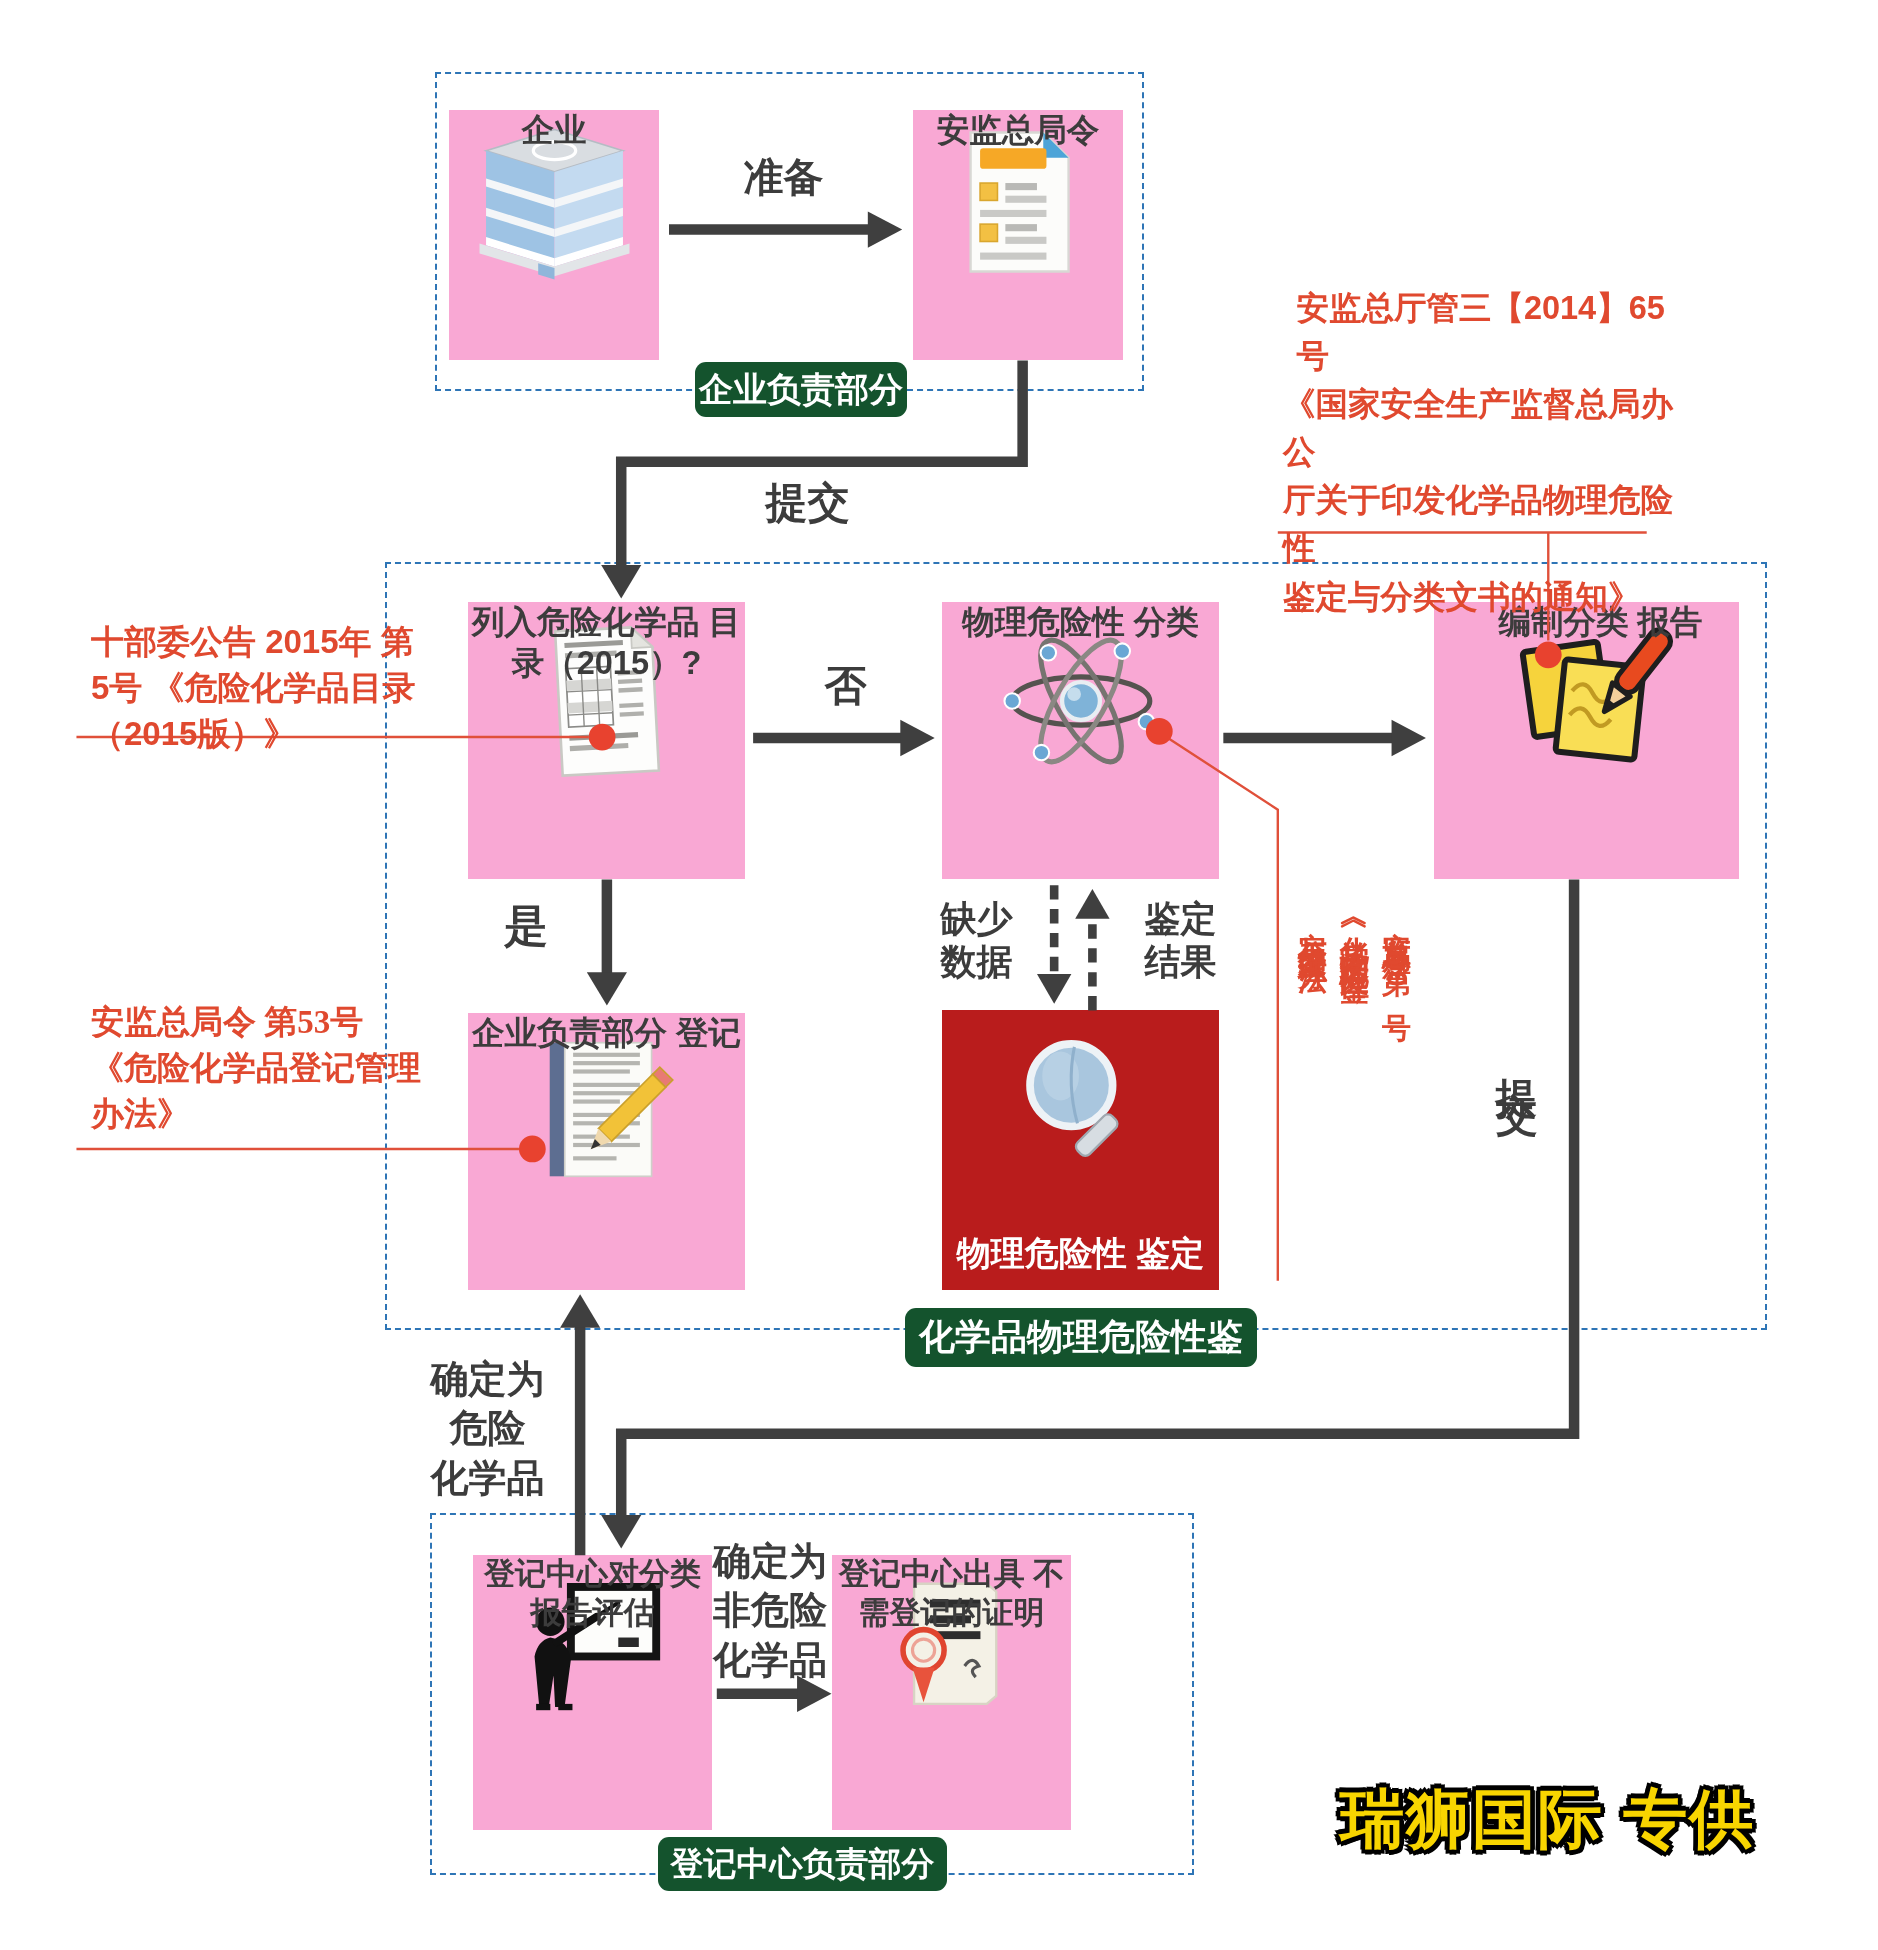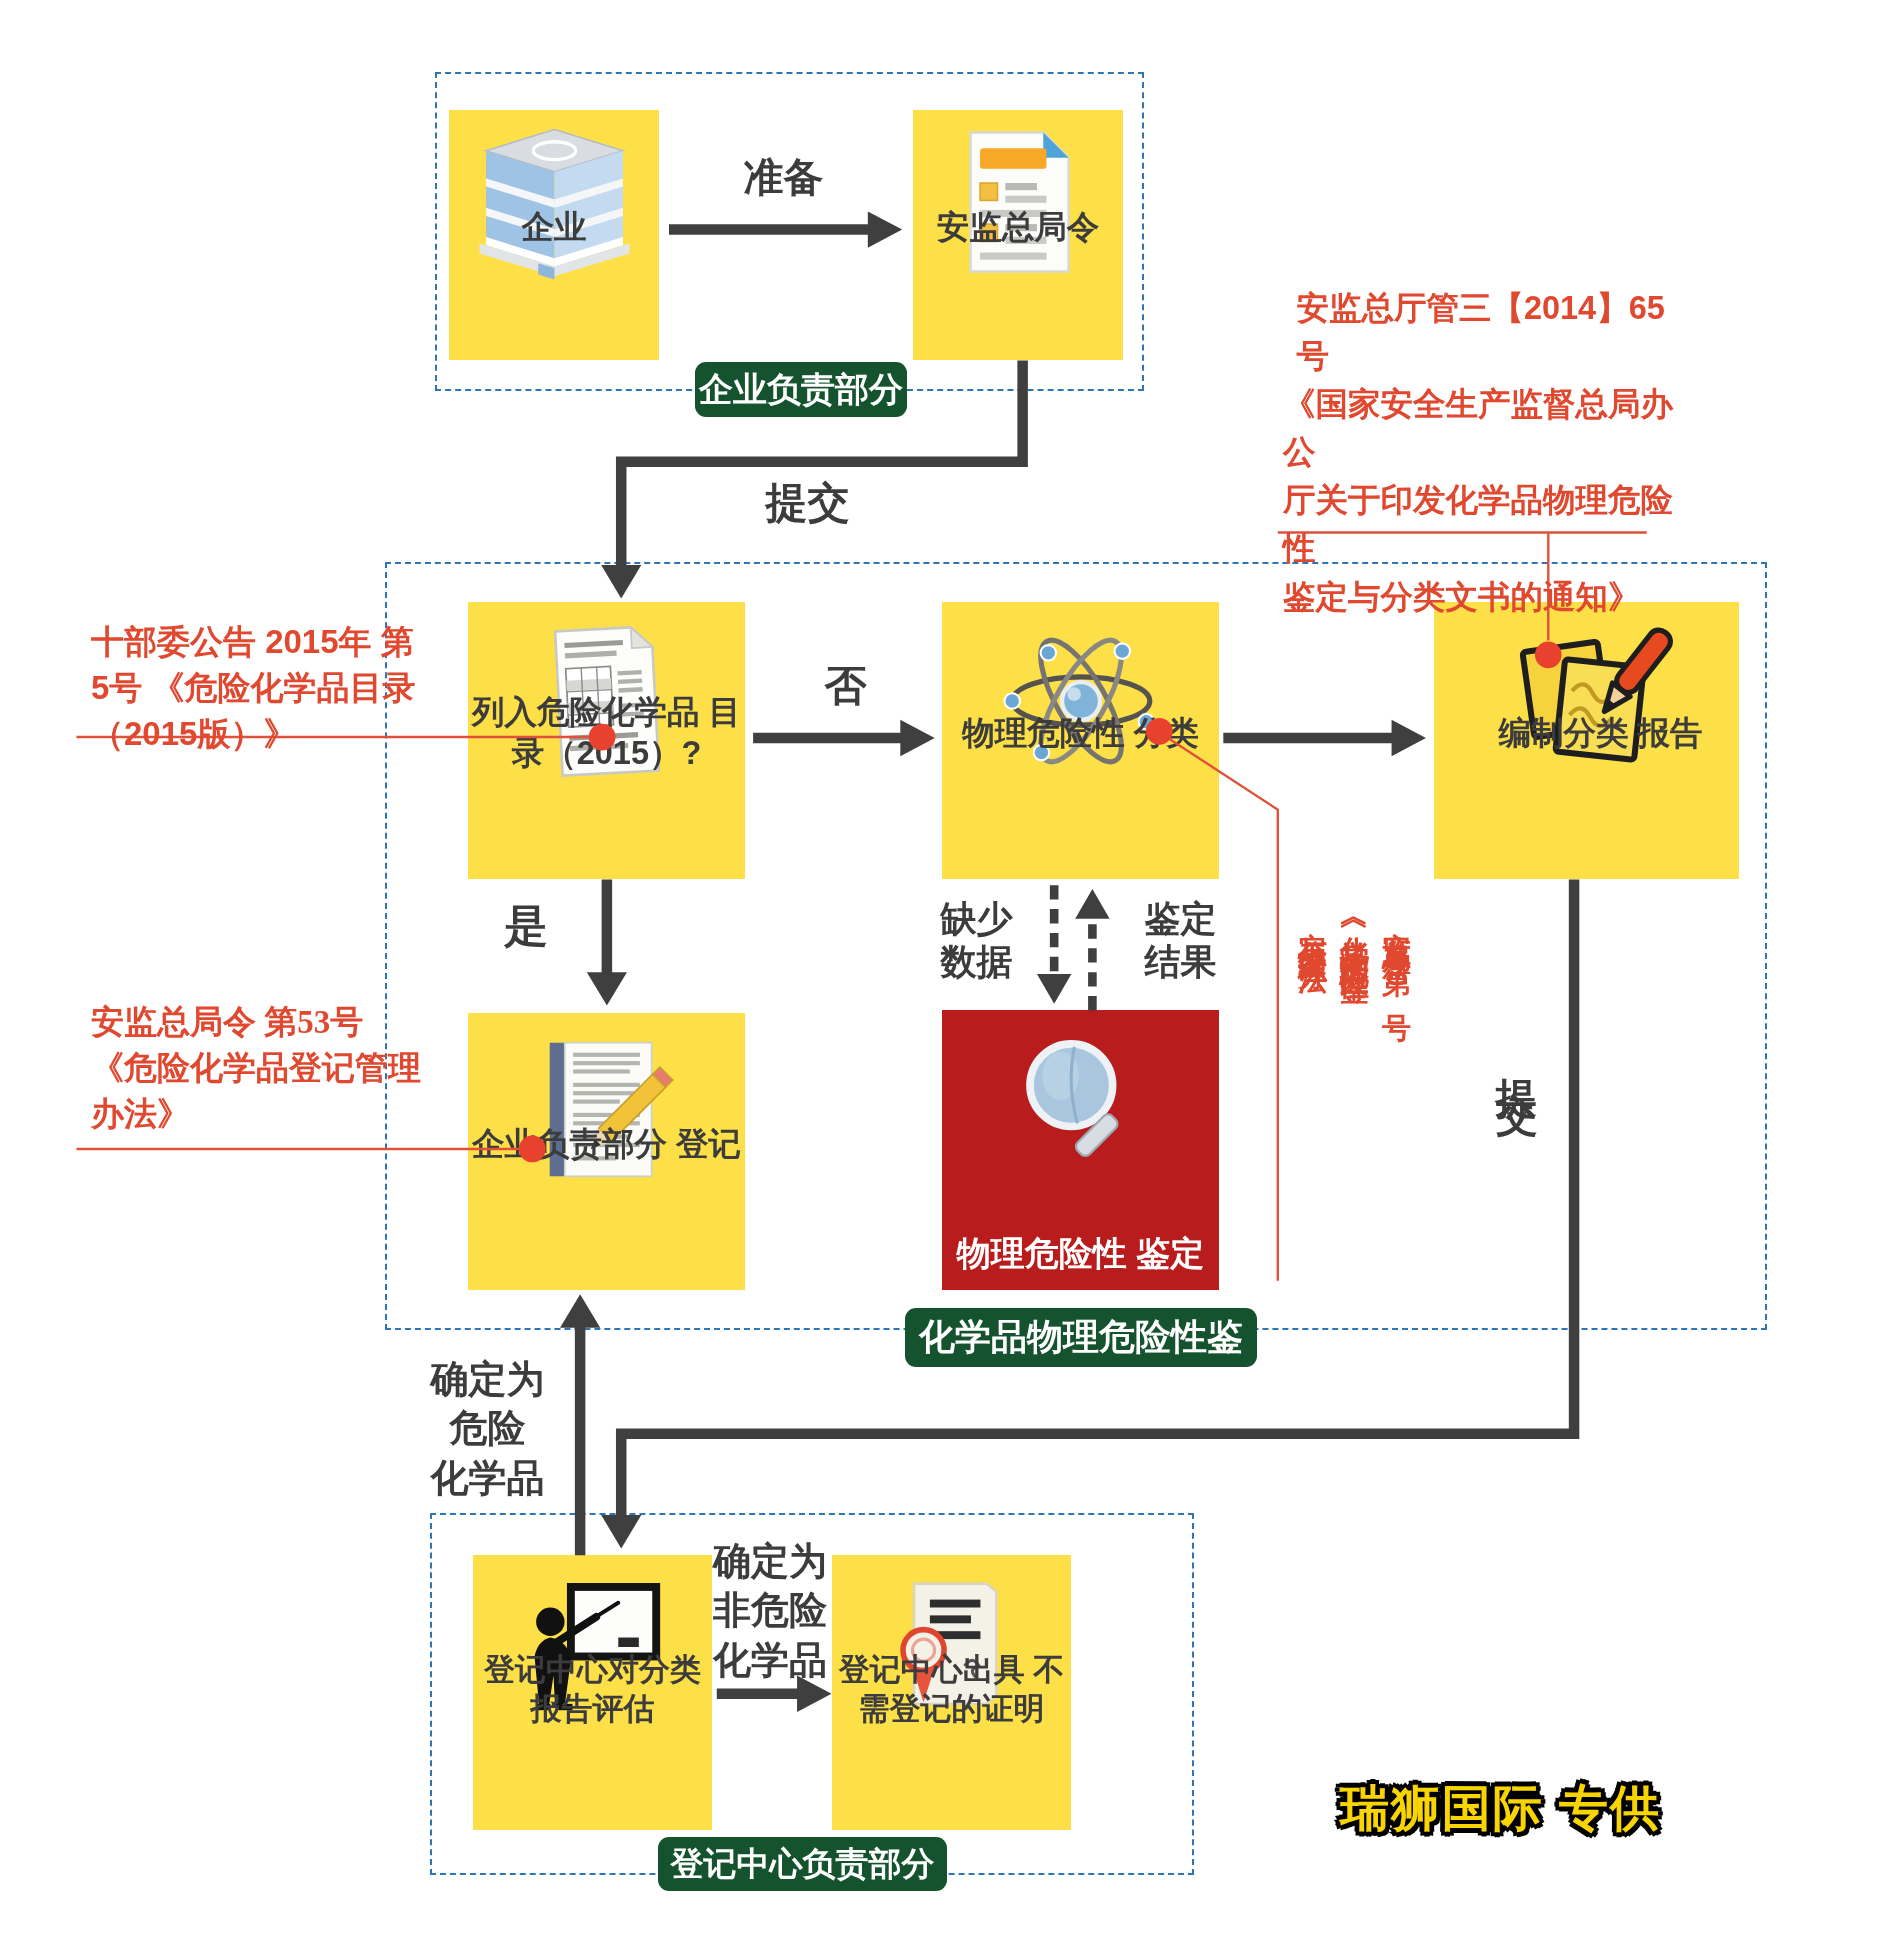--- a/index.html
+++ b/index.html
@@ -1,33 +1,33 @@
 <!DOCTYPE html>
 <html><head>
 <meta charset="utf-8">
 <style>
   html,body{margin:0;padding:0;background:#fff;}
   #canvas{position:relative;width:1878px;height:1951px;background:#fff;overflow:hidden;
           font-family:"Liberation Sans","DejaVu Sans",sans-serif;font-weight:700;color:#3c3c3c;}
   .dashedbox{position:absolute;border:2.9px dashed #2e75b6;z-index:1;}
-  .gbox{position:absolute;background:#fde047;z-index:2;display:flex;flex-direction:column;align-items:center;justify-content:center;}
+  .gbox{position:absolute;background:#f9a8d4;z-index:2;display:flex;flex-direction:column;align-items:center;justify-content:flex-start;}
   .gbox .icon{position:absolute;top:13.4px;left:0;right:0;display:flex;justify-content:center;}
   .boxlabel{position:relative;z-index:3;text-align:center;font-size:32.5px;line-height:1.25;padding-bottom:15.3px;color:#3c3c3c;}
   .boxlabel.small{font-size:31px;padding-bottom:5px;}
   .bluebox{position:absolute;background:#b91c1c;z-index:2;display:flex;flex-direction:column;align-items:center;justify-content:flex-end;}
   .bluebox .boxlabel{color:#fff;}
   .seclabel{position:absolute;background:#14532d;color:#fff;z-index:6;display:flex;align-items:center;justify-content:center;font-size:34px;border-radius:11px;}
   .arrowlabel{position:absolute;z-index:6;color:#3c3c3c;text-align:center;line-height:1.2;}
   .vertical{writing-mode:vertical-rl;}
   .redtext{position:absolute;z-index:6;color:#e0492f;font-size:33px;line-height:1.4;}
   .redtext span{display:block;}
   #measures-ref{position:absolute;z-index:6;color:#e0492f;writing-mode:vertical-rl;font-size:29px;height:306px;}
   #measures-ref div{letter-spacing:4.8px;line-height:42px;}
   #connectors{position:absolute;left:0;top:0;z-index:4;}
-  #watermark{position:absolute;z-index:8;color:#f8d500;font-size:49px;font-weight:900;letter-spacing:1.9px;white-space:nowrap;
+  #watermark{position:absolute;z-index:8;color:#f8d500;font-size:64px;font-weight:900;letter-spacing:1.9px;white-space:nowrap;
      text-shadow:-3.8px -3.8px 0 #000,3.8px -3.8px 0 #000,-3.8px 3.8px 0 #000,3.8px 3.8px 0 #000,0 -4.8px 0 #000,0 4.8px 0 #000,-4.8px 0 0 #000,4.8px 0 0 #000;}
 </style>
 </head>
 <body>
 
 <div id="canvas">
 
   <div class="dashedbox" style="left:435px;top:72px;width:705px;height:315px;"></div>
   <div class="dashedbox" style="left:385px;top:562px;width:1378px;height:764px;"></div>
   <div class="dashedbox" style="left:430px;top:1513px;width:760px;height:358px;"></div>

